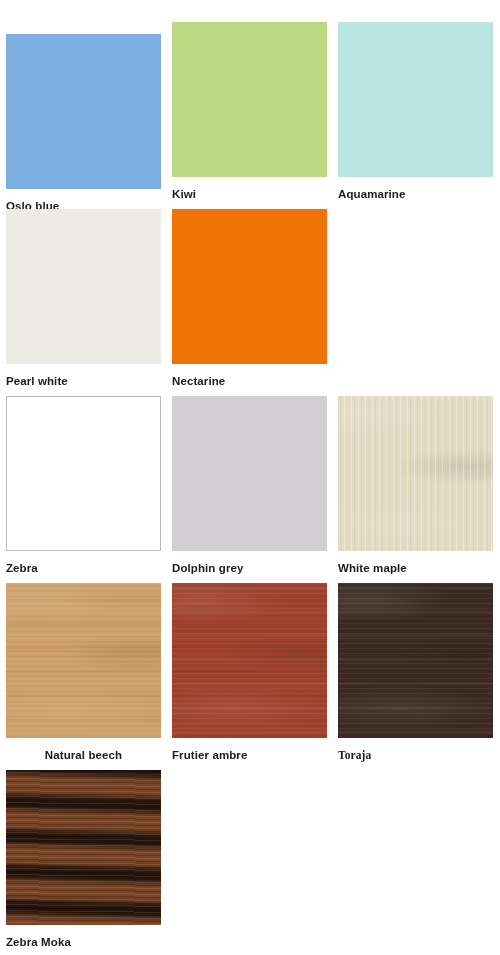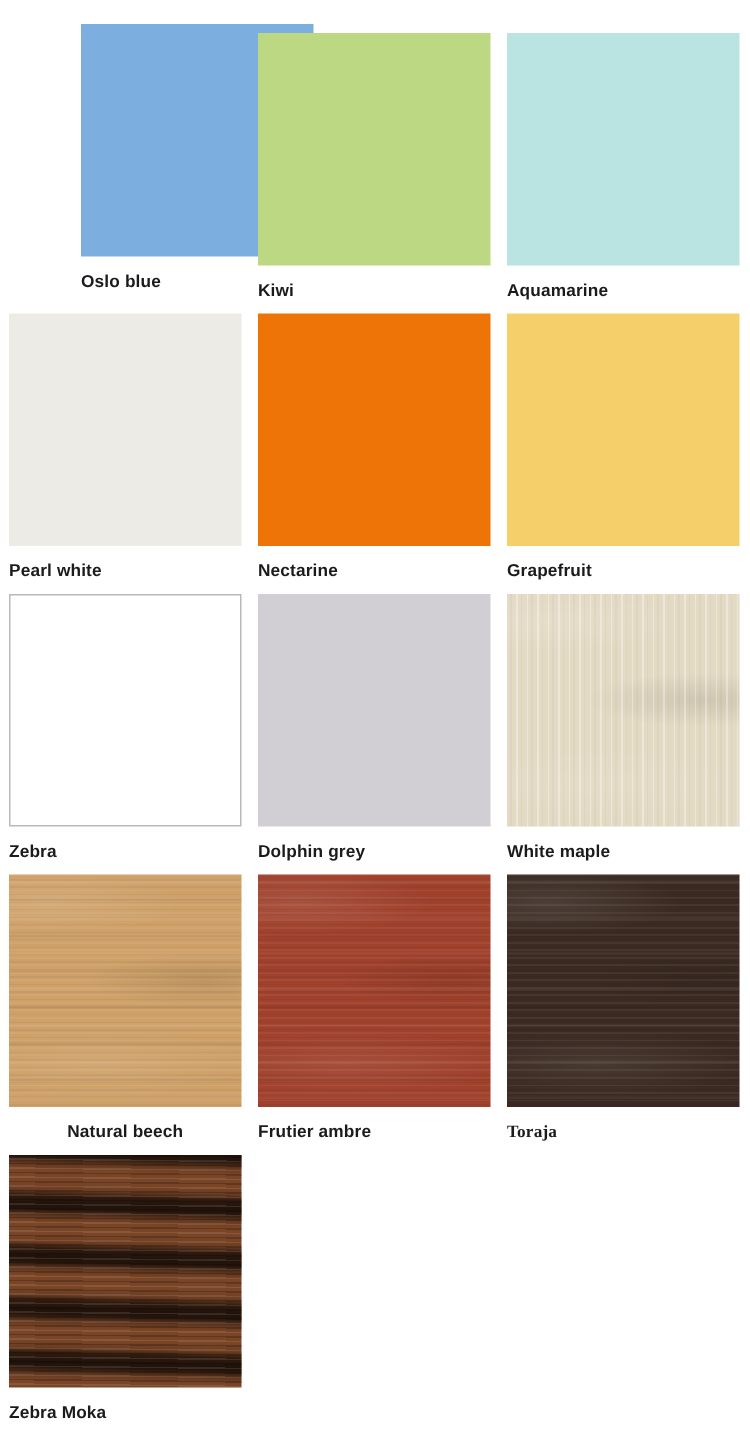--- a/index.html
+++ b/index.html
@@ -128,43 +128,39 @@
     background-image:
       radial-gradient(ellipse 70% 16% at 22% 18%, rgba(255,255,255,0.10), rgba(0,0,0,0) 70%),
       radial-gradient(ellipse 60% 14% at 78% 46%, rgba(0,0,0,0.09), rgba(0,0,0,0) 70%),
       radial-gradient(ellipse 80% 18% at 40% 76%, rgba(255,255,255,0.07), rgba(0,0,0,0) 70%);
   }
 </style>
 </head>
 <body>
 
 <div id="swatch-grid">
-    <div class="swatch-cell" style="left: 6px; top: 16px; margin-left: 48px;">
+    <div class="swatch-cell" style="left: 6px; top: 34px;">
       <div class="swatch-chip" style="background: rgb(124, 175, 224);"></div>
       <div class="swatch-label" style="color: rgb(27, 27, 27);">Oslo blue</div>
     </div>
     <div class="swatch-cell" style="left: 172px; top: 22px;">
       <div class="swatch-chip" style="background: rgb(189, 216, 131);"></div>
       <div class="swatch-label" style="color: rgb(27, 27, 27);">Kiwi</div>
     </div>
     <div class="swatch-cell" style="left: 338px; top: 22px;">
       <div class="swatch-chip" style="background: rgb(185, 228, 226);"></div>
       <div class="swatch-label" style="color: rgb(27, 27, 27);">Aquamarine</div>
     </div>
     <div class="swatch-cell" style="left: 6px; top: 209px;">
       <div class="swatch-chip" style="background: rgb(237, 235, 229);"></div>
       <div class="swatch-label" style="color: rgb(27, 27, 27);">Pearl white</div>
     </div>
     <div class="swatch-cell" style="left: 172px; top: 209px;">
       <div class="swatch-chip" style="background: rgb(238, 116, 7);"></div>
       <div class="swatch-label" style="color: rgb(27, 27, 27);">Nectarine</div>
-    </div>
-    <div class="swatch-cell" style="left: 338px; top: 209px;">
-      <div class="swatch-chip" style="background: rgb(245, 208, 106);"></div>
-      <div class="swatch-label" style="color: rgb(27, 27, 27);">Grapefruit</div>
     </div>
     <div class="swatch-cell" style="left: 6px; top: 396px;">
       <div class="swatch-chip bordered" style="background: rgb(255, 255, 255); border-color: rgb(185, 185, 185);"></div>
       <div class="swatch-label" style="color: rgb(27, 27, 27);">Zebra</div>
     </div>
     <div class="swatch-cell" style="left: 338px; top: 396px;">
       <div class="swatch-chip" style="background: rgb(227, 218, 196);">
         <div class="grain grain-mottle"></div>
         <div class="grain grain-vert-fine"></div>
       </div>

